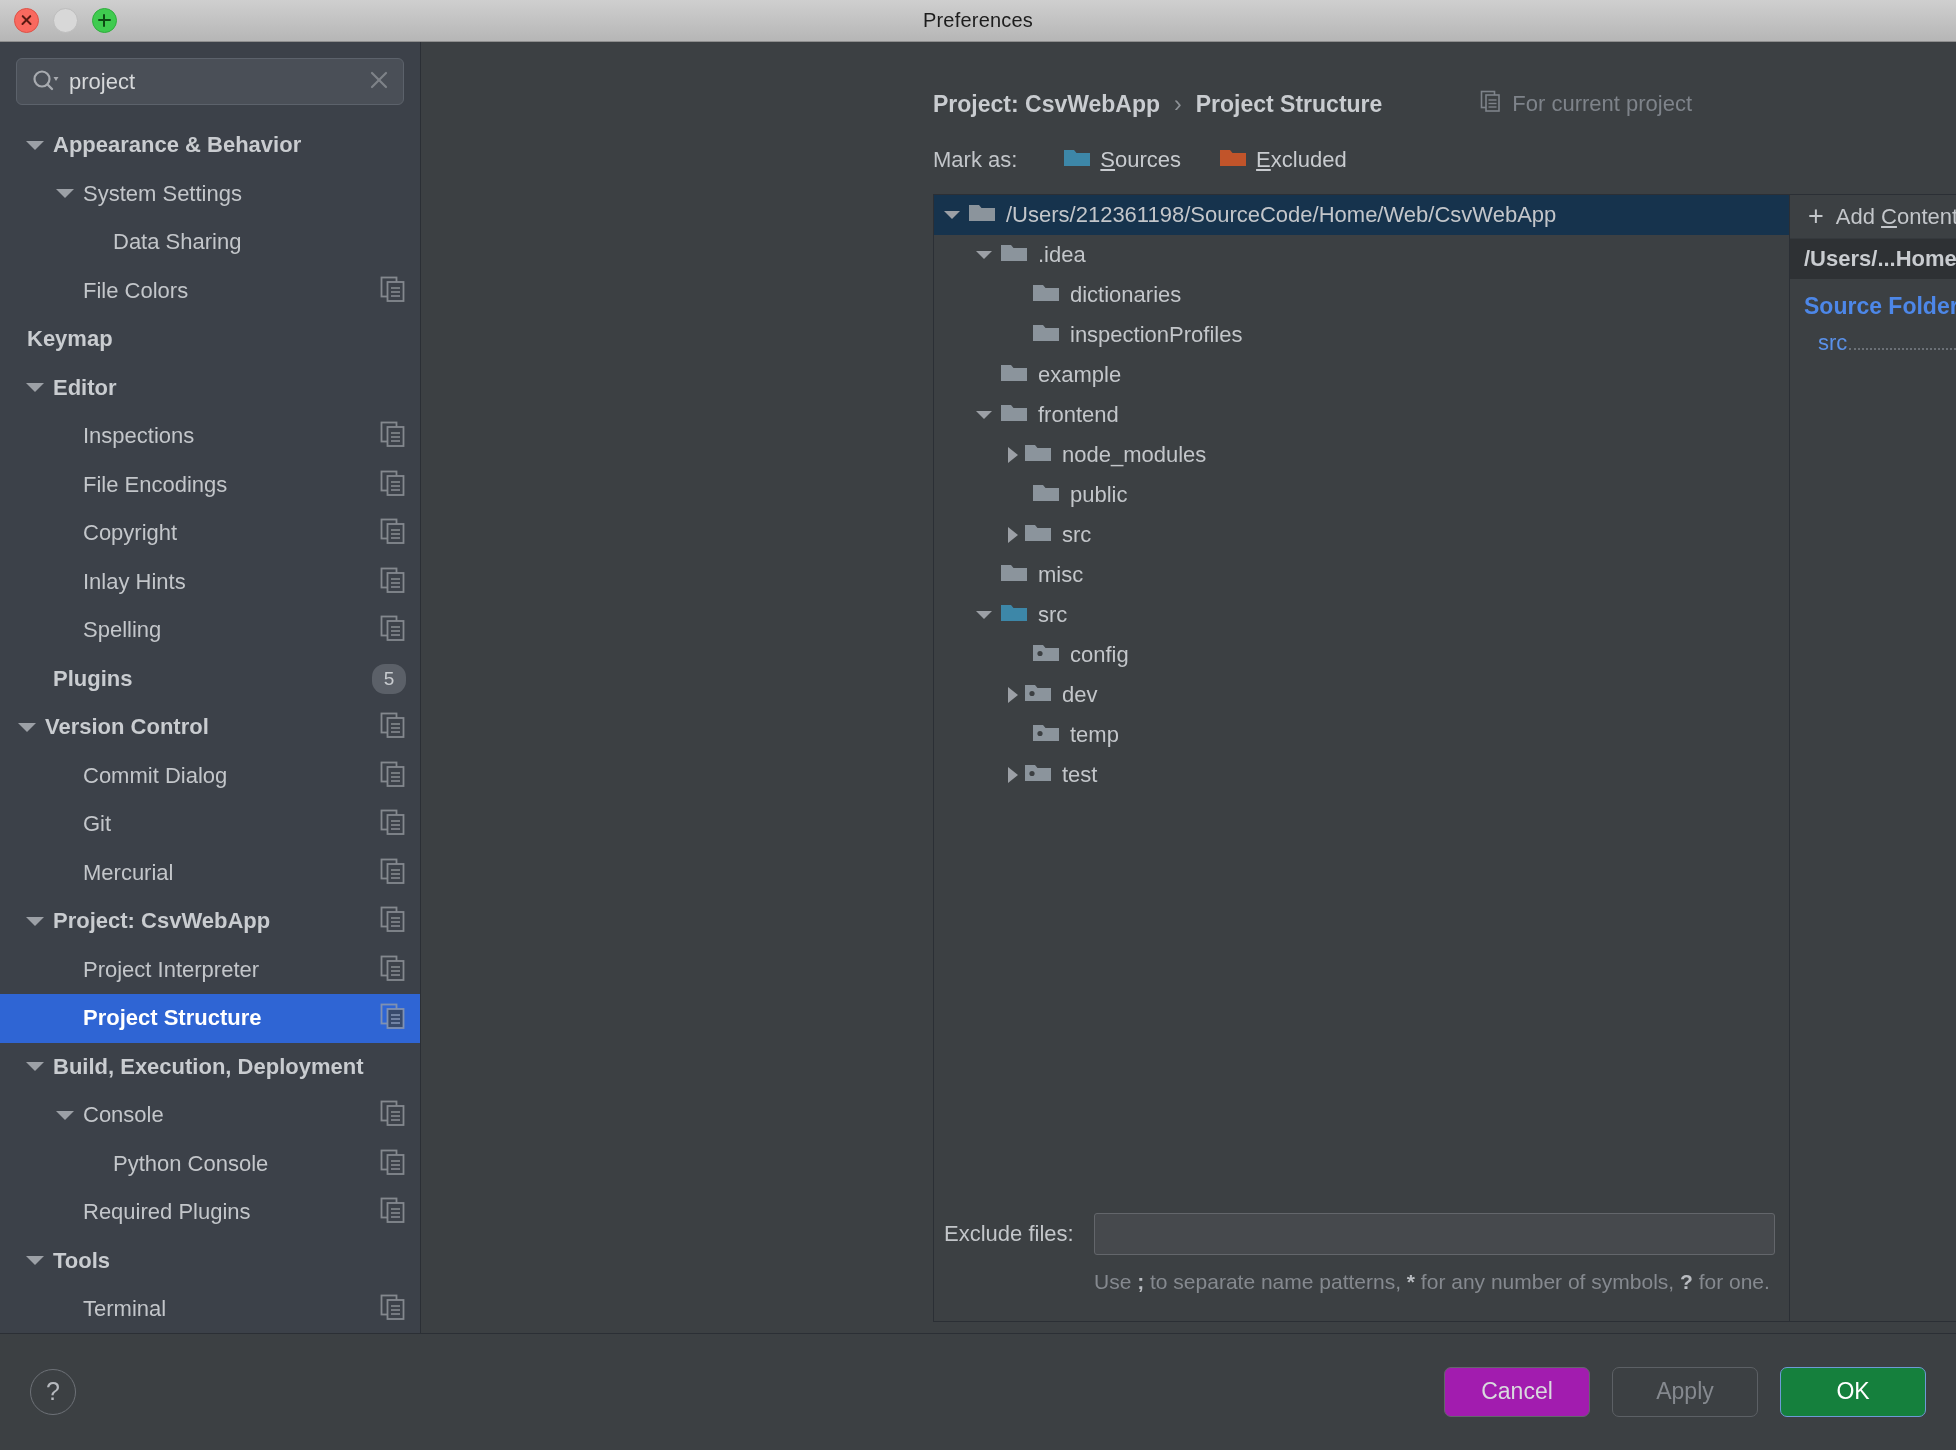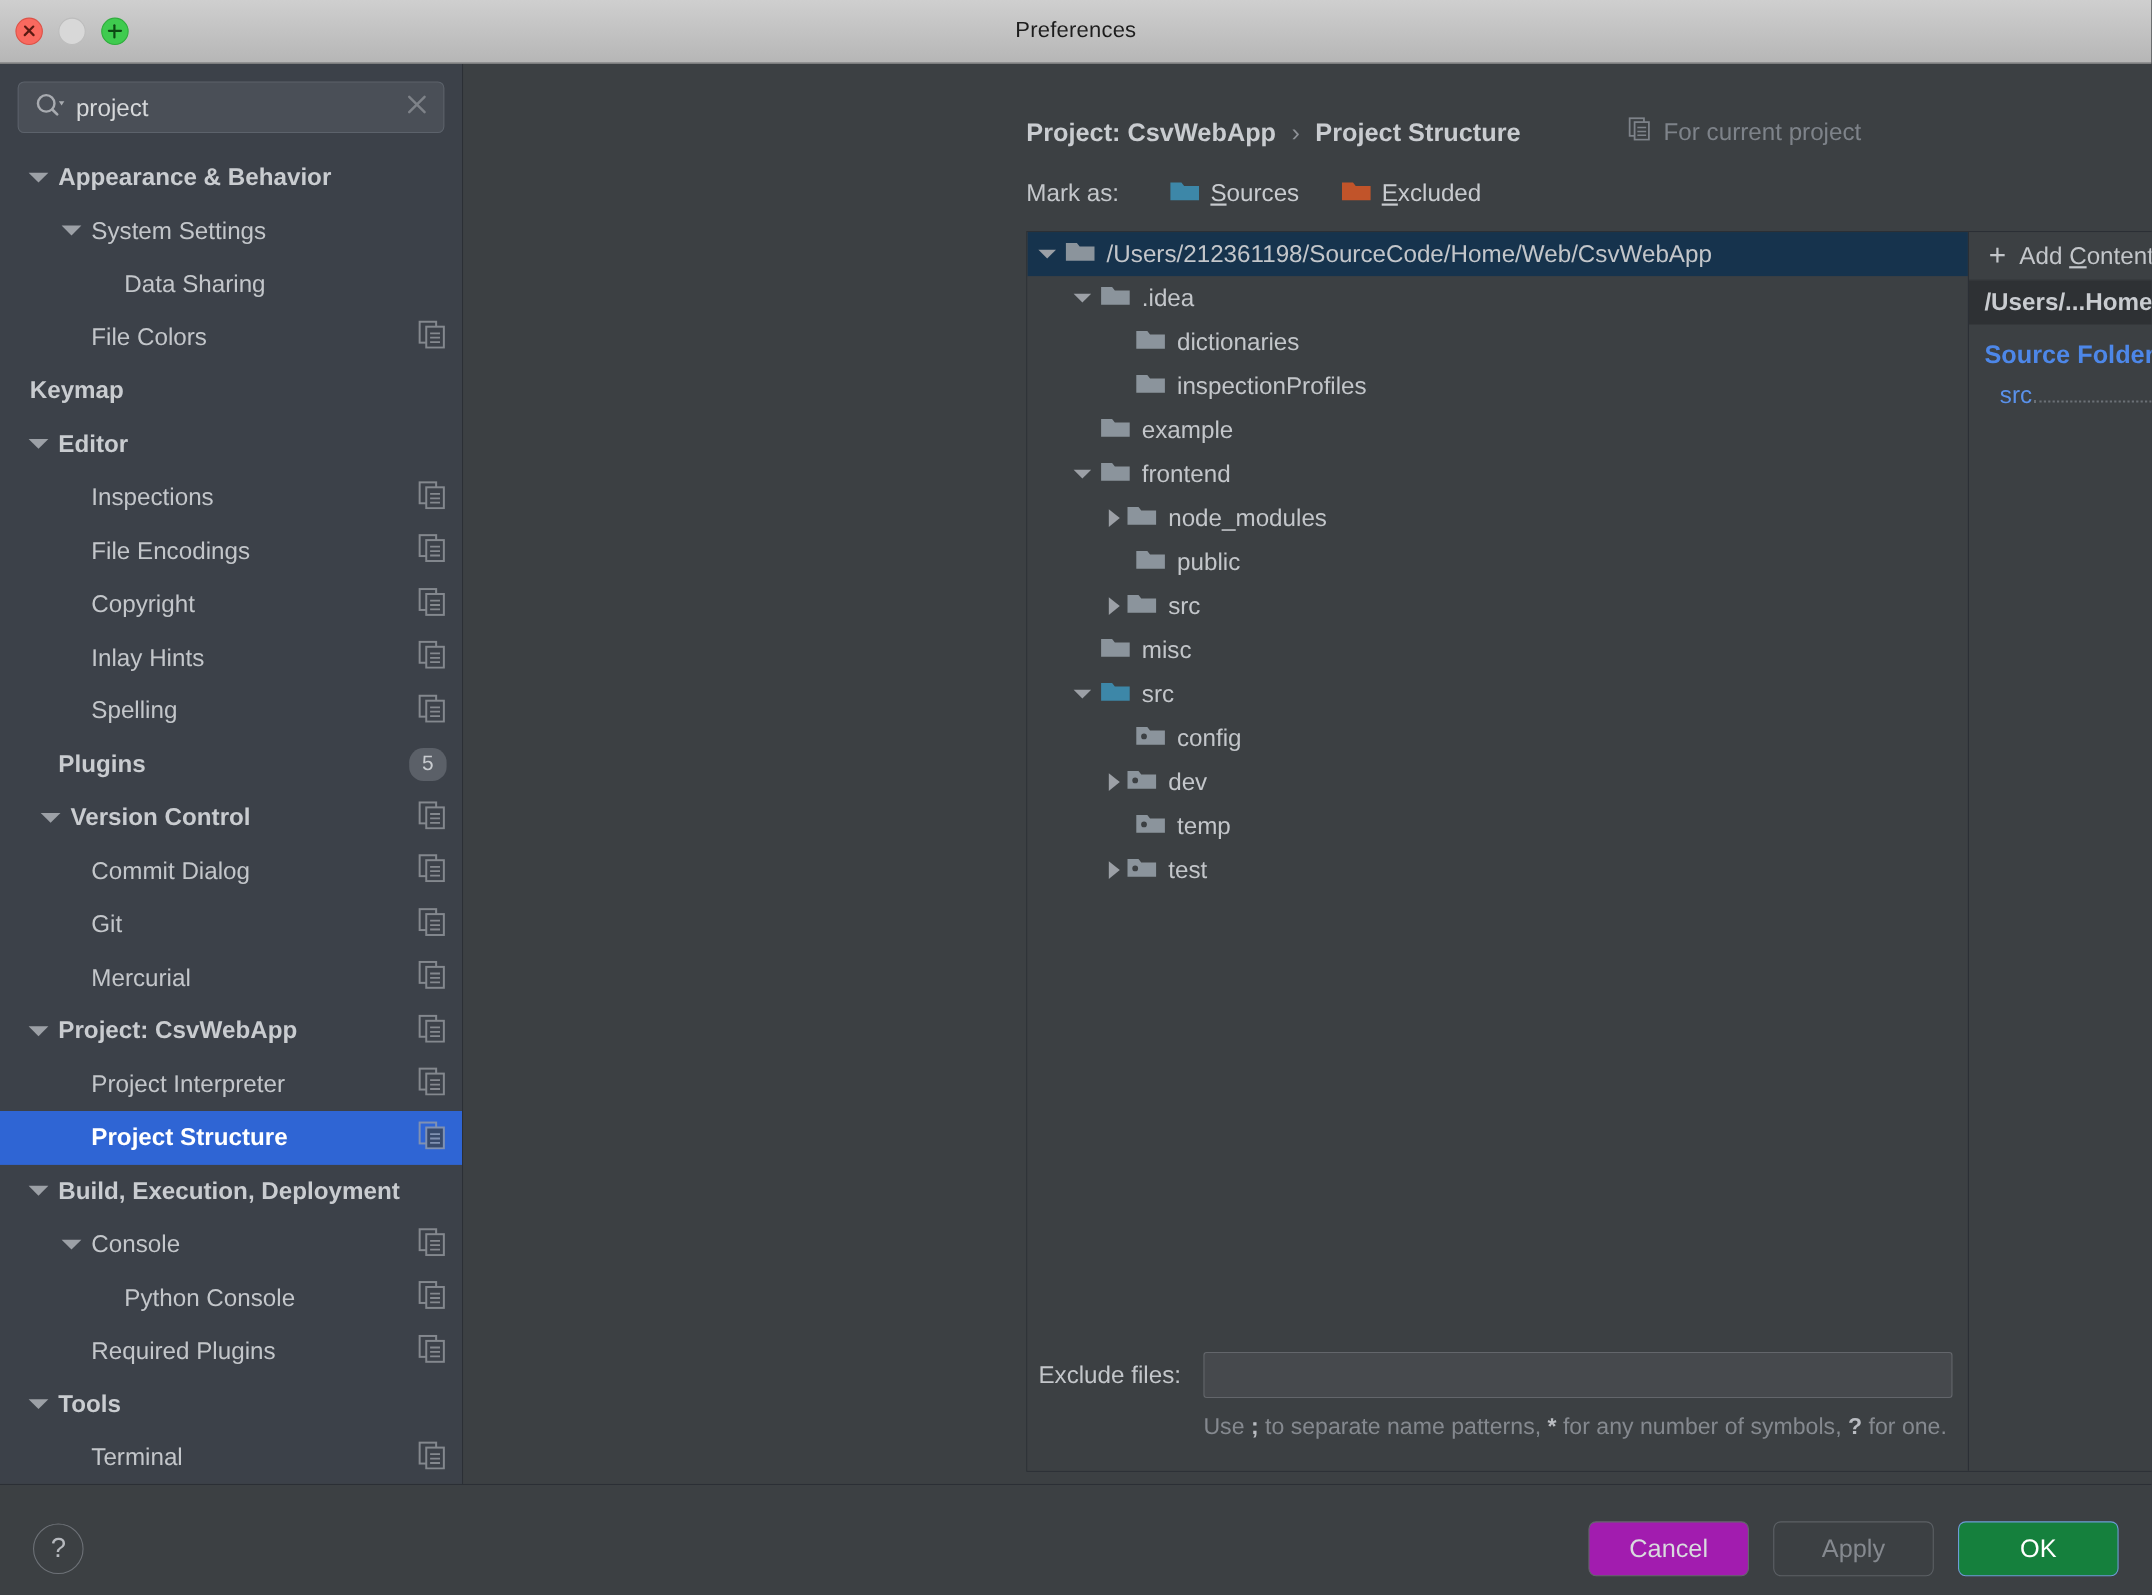--- a/index.html
+++ b/index.html
@@ -5,21 +5,21 @@
   * { box-sizing: border-box; margin: 0; padding: 0; }
   html, body {
     width: 1956px; height: 1450px;
     font-family: "Liberation Sans", sans-serif;
     background: #3c4043;
     overflow: hidden;
   }
 
   
   #titlebar {
-    height: 58px; width: 100%;
+    height: 42px; width: 100%;
     background: linear-gradient(to bottom, #cfcfcf 0%, #b6b6b6 100%);
     border-bottom: 1px solid #8e8e8e;
     position: relative;
     display: flex; align-items: center;
   }
   #window-title {
     position: absolute; left: 0; right: 0; text-align: center;
     font-size: 20px; color: #1d1d1d; letter-spacing: .2px;
   }
   .traffic { display: flex; gap: 14px; margin-left: 14px; z-index: 2; }
@@ -319,21 +319,21 @@
               <line x1="11" y1="16" x2="20" y2="16" stroke="#9ca0a6" stroke-width="1.6"></line>
               <line x1="11" y1="20" x2="20" y2="20" stroke="#9ca0a6" stroke-width="1.6"></line>
             </svg></span>
         </div>
         <div class="nav-row" style="padding-left: 26px;">
           <span class="nav-caret blank"></span>
           <span class="nav-label bold">Plugins</span>
           <span class="nav-spacer"></span>
           <span class="badge">5</span>
         </div>
-        <div class="nav-row" style="padding-left: 37px;">
+        <div class="nav-row" style="padding-left: 18px;">
           <span class="nav-caret"></span>
           <span class="nav-label bold">Version Control</span>
           <span class="nav-spacer"></span>
           <span class="copy-icon"><svg width="26" height="26" viewBox="0 0 26 26">
               <rect x="1.5" y="1.5" width="15" height="19" fill="none" stroke="#9ca0a6" stroke-width="1.8"></rect>
               <rect x="7.5" y="6" width="16" height="19" fill="#3c4149" stroke="#9ca0a6" stroke-width="1.8"></rect>
               <line x1="11" y1="12" x2="20" y2="12" stroke="#9ca0a6" stroke-width="1.6"></line>
               <line x1="11" y1="16" x2="20" y2="16" stroke="#9ca0a6" stroke-width="1.6"></line>
               <line x1="11" y1="20" x2="20" y2="20" stroke="#9ca0a6" stroke-width="1.6"></line>
             </svg></span>

